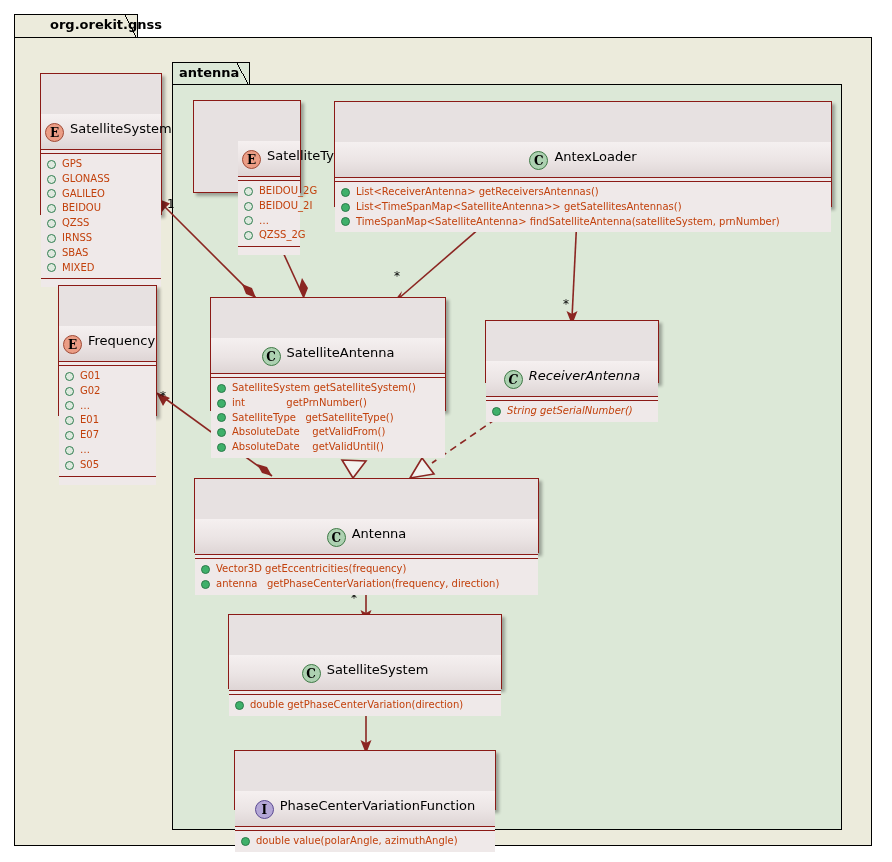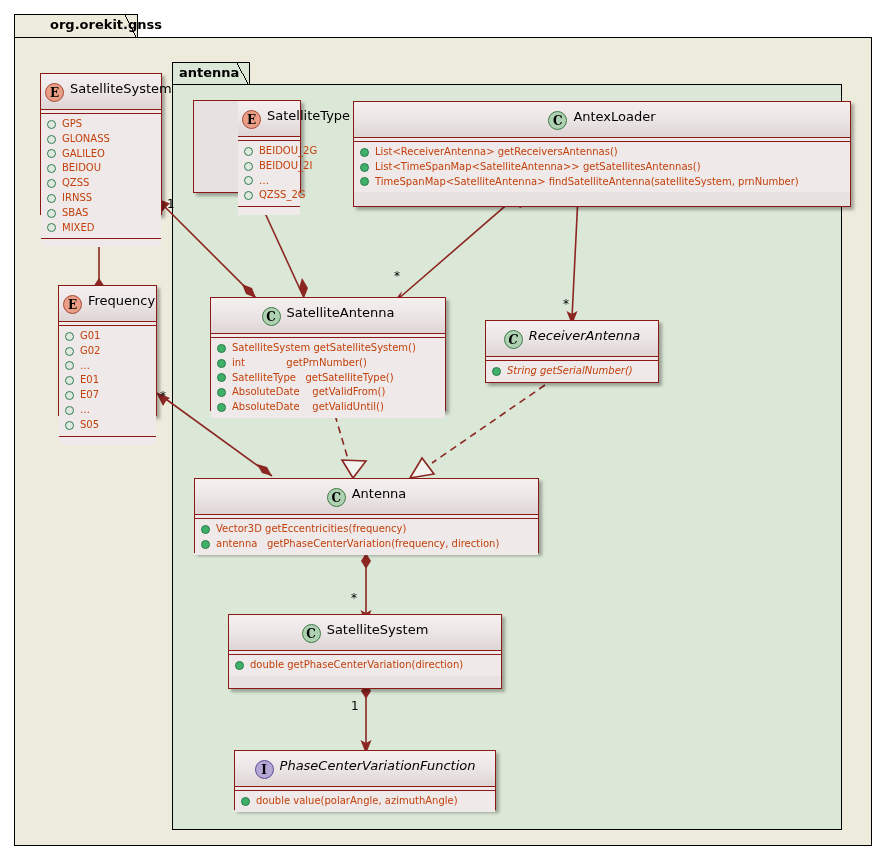--- a/index.html
+++ b/index.html
@@ -24,36 +24,36 @@
   #pkg-inner .pkg-body,#pkg-inner .pkg-tab{background:#dce8d7;}
 
   
   .node{position:absolute;box-sizing:border-box;border:1px solid #8b1a16;
         background:#e7e1e1;
         box-shadow:3px 3px 3px rgba(0,0,0,0.30);}
   .node-title{position:relative;box-sizing:border-box;
         border-bottom:1px solid #8b1a16;
         background:linear-gradient(to bottom,#f5f0f0 0%,#ebe4e4 55%,#ded5d5 100%);
         text-align:center;font-size:13px;color:#000;
-        padding:7px 4px 7px 4px;line-height:16px;white-space:nowrap;}
+        padding:7px 4px 7px 4px;line-height:16px;white-space:nowrap;margin-top:40px;}
   .node-sep{height:3px;border-bottom:1px solid #8b1a16;background:#efe9e9;}
   .node-body{box-sizing:border-box;background:#efe9e9;
         padding:3px 4px 3px 6px;}
   .node-foot{height:8px;border-top:1px solid #8b1a16;background:#efe9e9;}
 
   .stereo{display:inline-block;width:19px;height:19px;border-radius:50%;
           vertical-align:-4px;margin-right:6px;
           font-family:"DejaVu Serif","Liberation Serif",serif;
           font-weight:bold;font-size:12px;line-height:19px;text-align:center;
           box-sizing:border-box;}
   .stereo.E{background:#eb9d85;border:1.5px solid #a04a36;color:#000;}
   .stereo.C{background:#add1b1;border:1.5px solid #3f7a46;color:#000;}
   .stereo.I{background:#b4a7d6;border:1.5px solid #5b4a92;color:#000;}
 
-  .italic{font-style:italic;}
+  .italic{}
 
   .member{font-size:10px;color:#c2410c;line-height:14.8px;white-space:pre;
           display:flex;align-items:center;}
   .vis{display:inline-block;width:9px;height:9px;border-radius:50%;
        margin-right:6px;flex:0 0 auto;box-sizing:border-box;}
   .vis.pub-open{background:#dfe9df;border:1.6px solid #2f7d4f;}
   .vis.pub-solid{background:#3fb06a;border:1.6px solid #2b7a49;}
 
   
   .mult{position:absolute;font-size:12px;color:#000;line-height:12px;}
@@ -187,21 +187,21 @@
     <div class="node-sep"></div>
     <div class="node-body">
       <div class="member"><span class="vis pub-open"></span><span>BEIDOU_2G</span></div>
       <div class="member"><span class="vis pub-open"></span><span>BEIDOU_2I</span></div>
       <div class="member"><span class="vis pub-open"></span><span>…</span></div>
       <div class="member"><span class="vis pub-open"></span><span>QZSS_2G</span></div>
     </div>
     <div class="node-foot"></div>
   </div>
 
-  <div class="node" style="left:353px;top:101px;width:498px;height:106px;">
+  <div class="node" style="left:334px;top:101px;width:498px;height:106px;">
     <div class="node-title">
       <span class="stereo C">C</span><span>AntexLoader</span>
     </div>
     <div class="node-sep"></div>
     <div class="node-body">
       <div class="member"><span class="vis pub-solid"></span><span>List&lt;ReceiverAntenna&gt; getReceiversAntennas()</span></div>
       <div class="member"><span class="vis pub-solid"></span><span>List&lt;TimeSpanMap&lt;SatelliteAntenna&gt;&gt; getSatellitesAntennas()</span></div>
       <div class="member"><span class="vis pub-solid"></span><span>TimeSpanMap&lt;SatelliteAntenna&gt; findSatelliteAntenna(satelliteSystem, prnNumber)</span></div>
     </div>
   </div>

